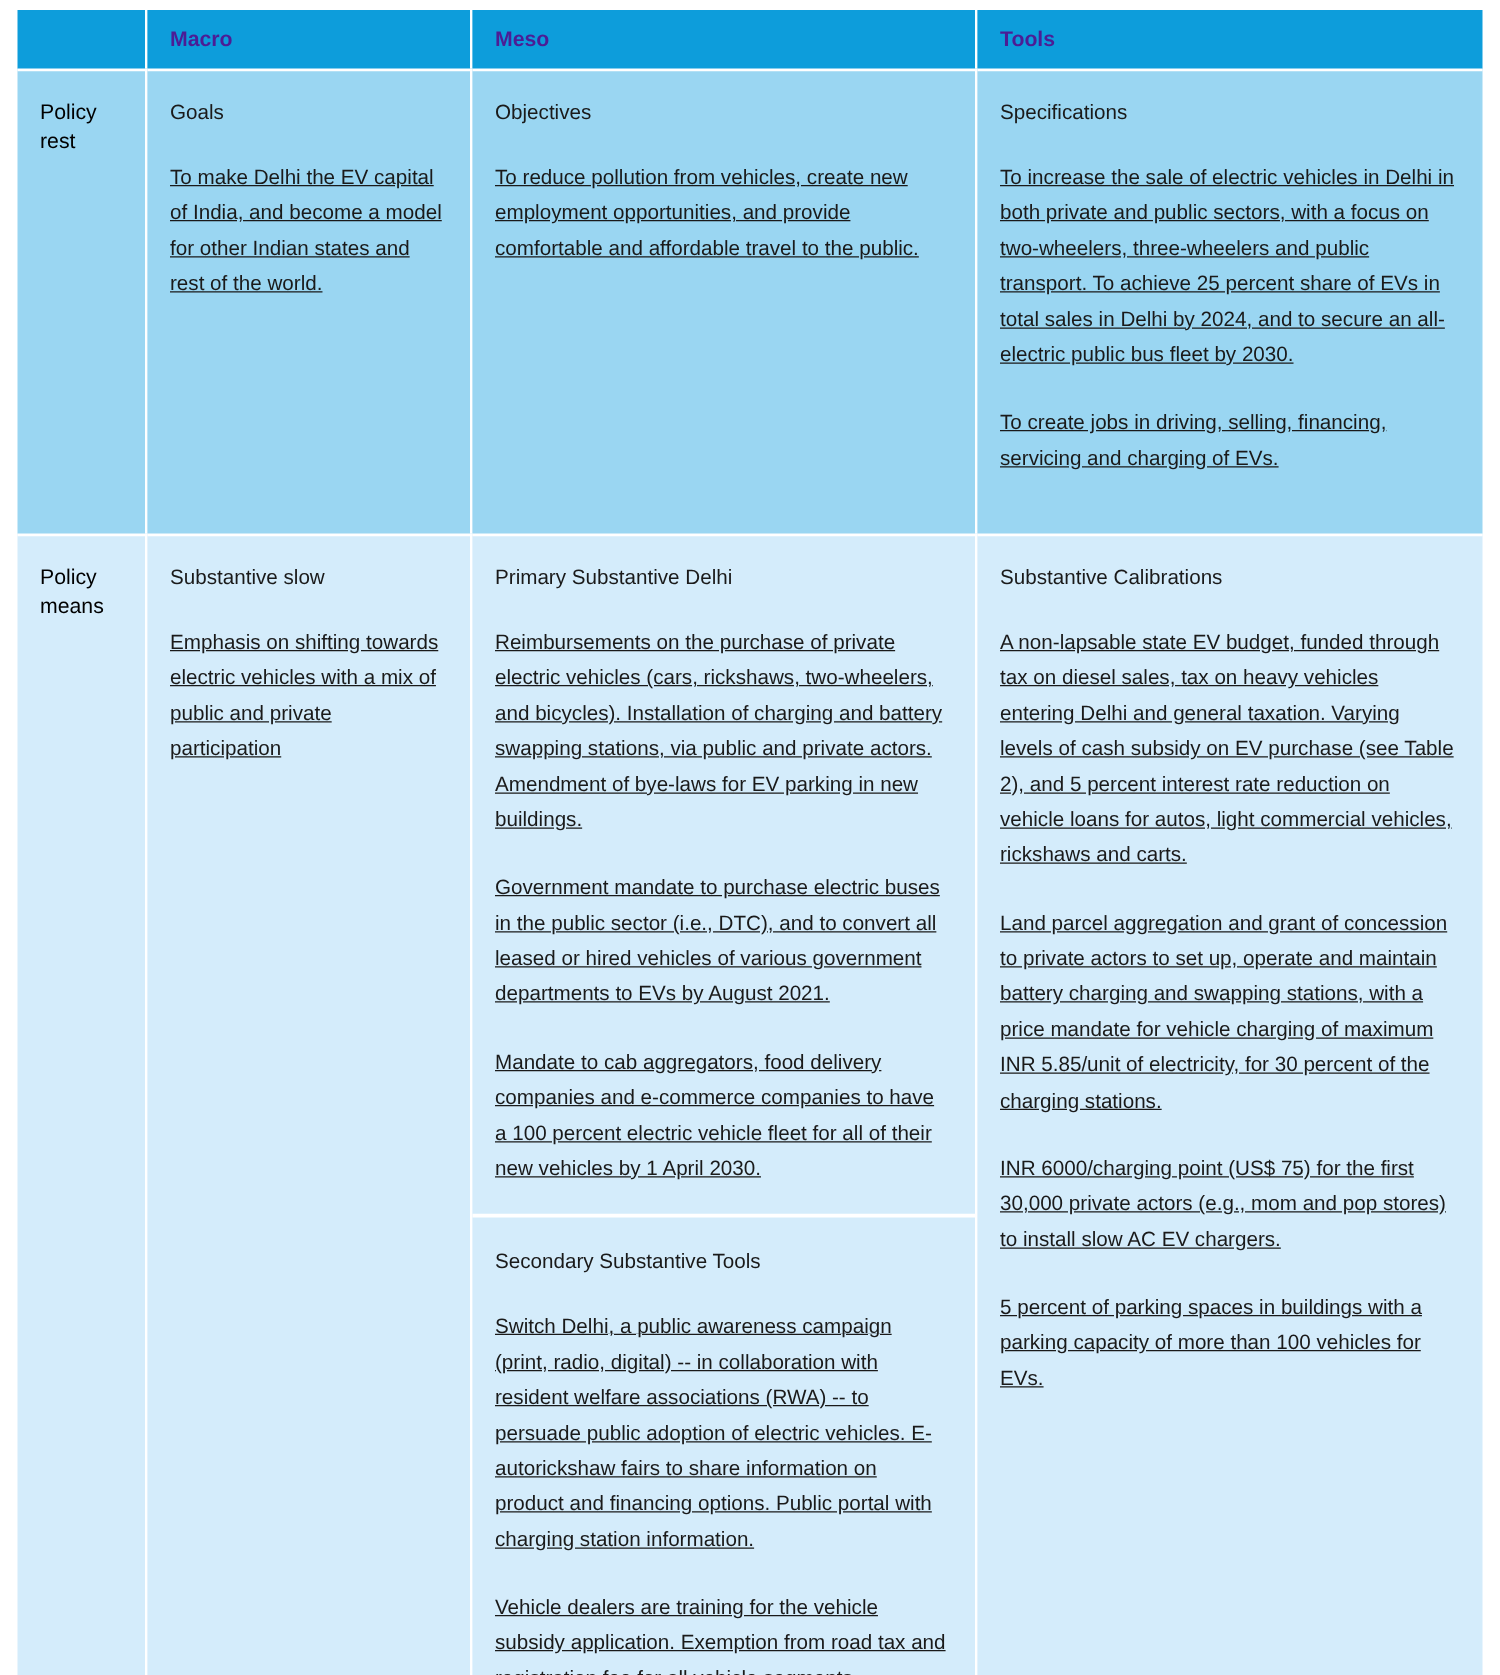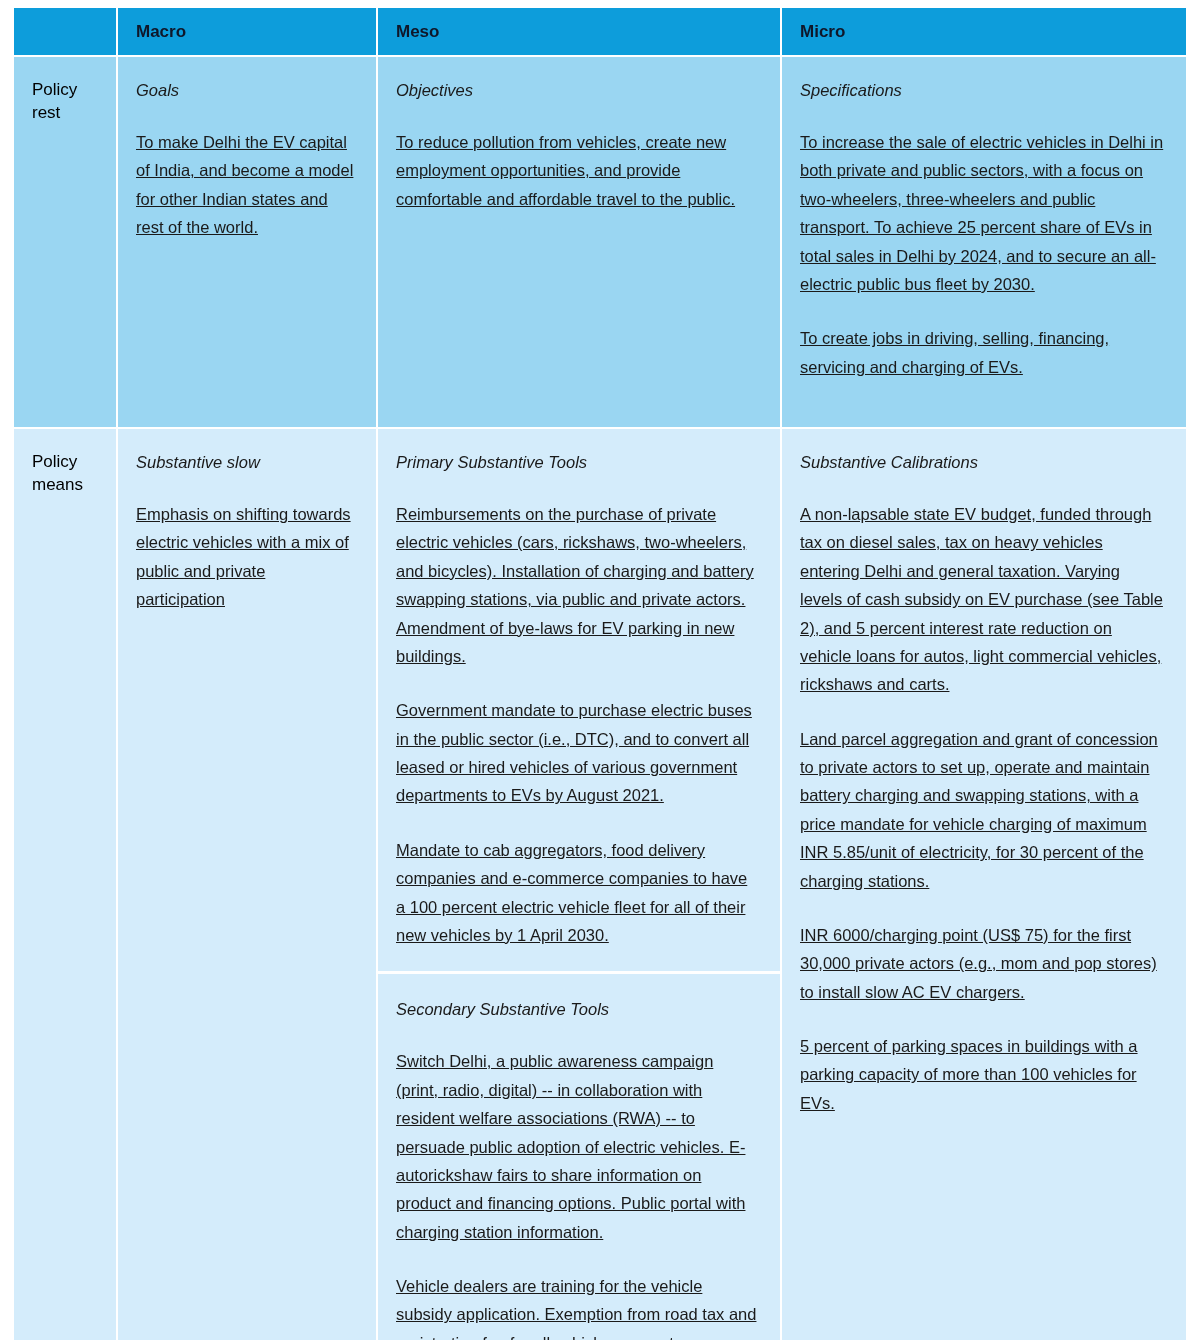--- a/index.html
+++ b/index.html
@@ -31,21 +31,21 @@
   }
 
   col.col-label  { width: 104px; }
   col.col-macro  { width: 260px; }
   col.col-meso   { width: 404px; }
   col.col-micro  { width: 404px; }
 
   
   thead th {
     background: #0d9ddb;
-    color: #0f172a;
+    color: #4c1d95;
     font-size: 17px;
     font-weight: bold;
     text-align: left;
     vertical-align: middle;
     height: 47px;
     padding: 0 0 0 18px;
     border-right: 2px solid #ffffff;
   }
   thead th.hdr-blank { padding: 0; }
   thead th:last-child { border-right: none; }
@@ -68,21 +68,20 @@
   td.cell-label {
     font-weight: normal;
     font-size: 17px;
     padding-left: 18px;
     padding-right: 8px;
     line-height: 1.35;
     color: #000000;
   }
 
   .cell-heading {
-    font-style: italic;
     font-size: 16.5px;
     color: #1a1a1a;
     margin: 0 0 26px 0;
     line-height: 1.4;
   }
 
   p.para {
     margin: 0 0 26px 0;
     text-decoration: underline;
   }
@@ -114,21 +113,21 @@
       <col class="col-macro">
       <col class="col-meso">
       <col class="col-micro">
     </colgroup>
 
     <thead>
       <tr>
         <th class="hdr-blank"></th>
         <th>Macro</th>
         <th>Meso</th>
-        <th>Micro</th>
+        <th>Tools</th>
       </tr>
     </thead>
 
     <tbody>
 
       <tr class="row-ends">
         <td class="cell-label">
           <div>Policy</div>
           <div>rest</div>
         </td>
@@ -156,21 +155,21 @@
           <div>means</div>
         </td>
 
         <td>
           <div class="cell-heading">Substantive slow</div>
           <p class="para">Emphasis on shifting towards electric vehicles with a mix of public and private participation</p>
         </td>
 
         <td class="cell-split">
           <div class="subcell first">
-            <div class="cell-heading">Primary Substantive Tools</div>
+            <div class="cell-heading">Primary Substantive Delhi</div>
             <p class="para">Reimbursements on the purchase of private electric vehicles (cars, rickshaws, two-wheelers, and bicycles). Installation of charging and battery swapping stations, via public and private actors. Amendment of bye-laws for EV parking in new buildings.</p>
             <p class="para">Government mandate to purchase electric buses in the public sector (i.e., DTC), and to convert all leased or hired vehicles of various government departments to EVs by August 2021.</p>
             <p class="para">Mandate to cab aggregators, food delivery companies and e-commerce companies to have a 100 percent electric vehicle fleet for all of their new vehicles by 1 April 2030.</p>
           </div>
           <div class="subcell second">
             <div class="cell-heading">Secondary Substantive Tools</div>
             <p class="para">Switch Delhi, a public awareness campaign (print, radio, digital) -- in collaboration with resident welfare associations (RWA) -- to persuade public adoption of electric vehicles. E-autorickshaw fairs to share information on product and financing options. Public portal with charging station information.</p>
             <p class="para">Vehicle dealers are training for the vehicle subsidy application. Exemption from road tax and registration fee for all vehicle segments.</p>
           </div>
         </td>

